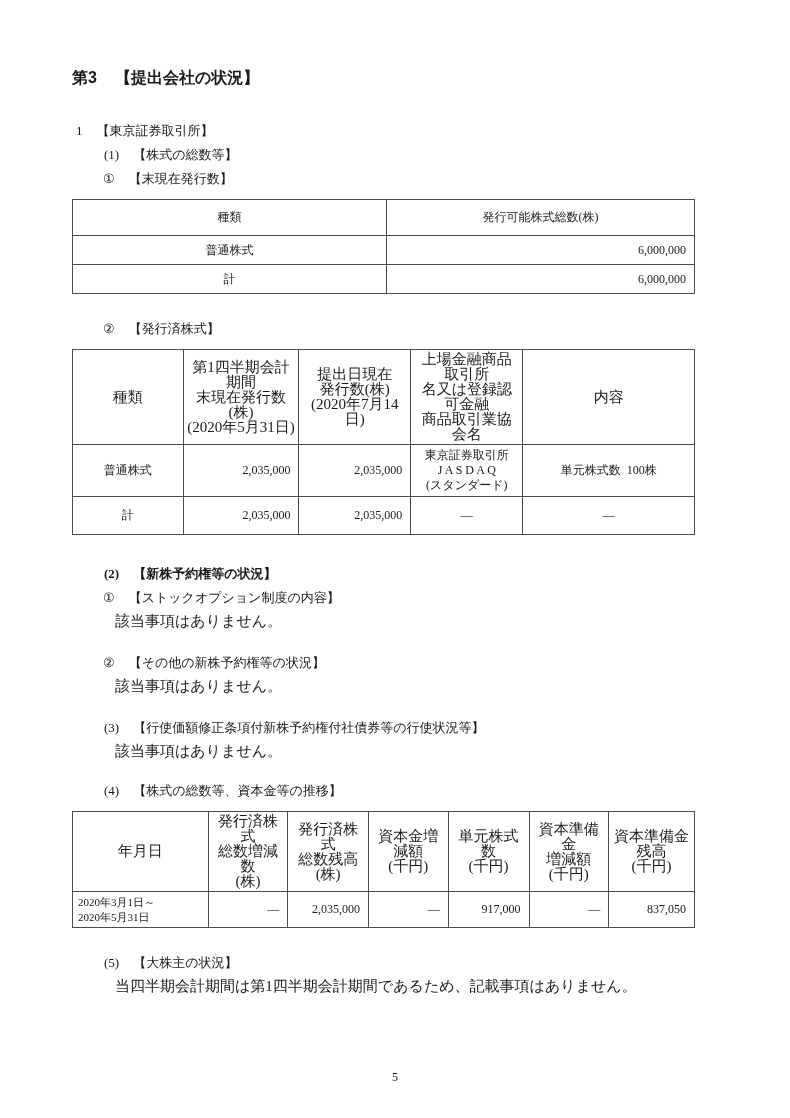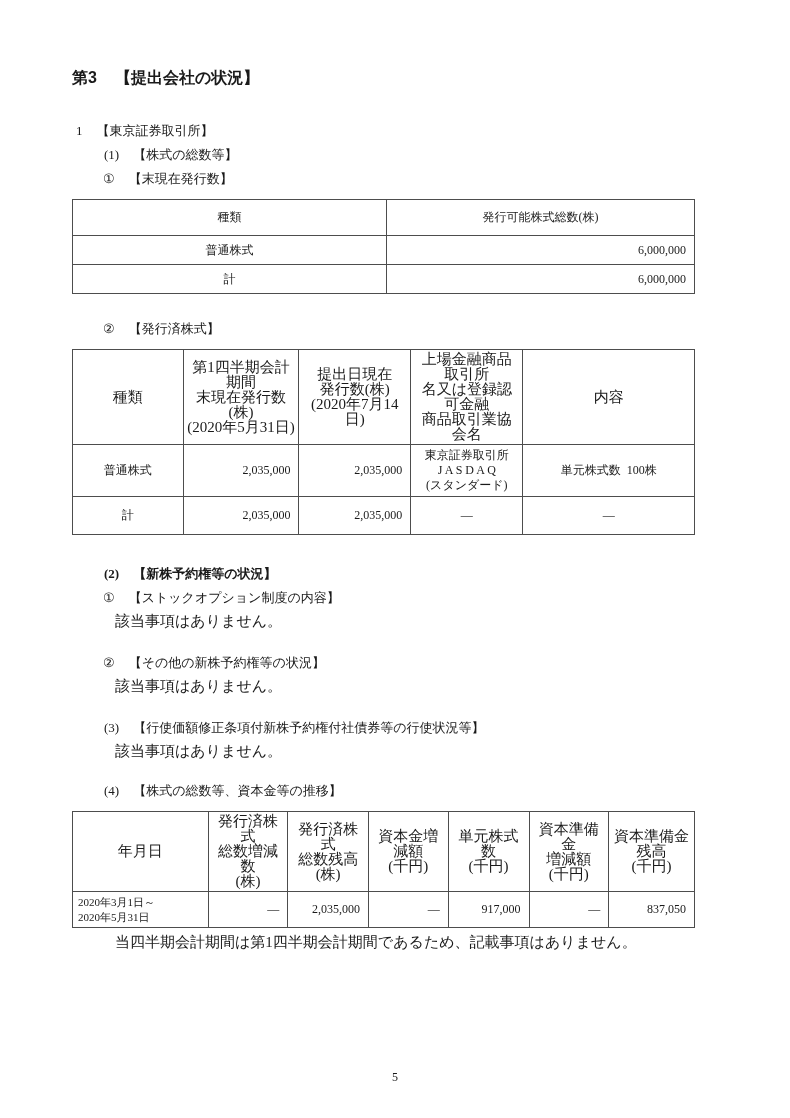--- a/index.html
+++ b/index.html
@@ -227,18 +227,21 @@
           <td class="c-num">―</td>
           <td class="c-num">2,035,000</td>
           <td class="c-num">―</td>
           <td class="c-num">917,000</td>
           <td class="c-num">―</td>
           <td class="c-num">837,050</td>
         </tr>
       </tbody>
     </table>
 
+    <div class="h lvl2 mt26">
+      <span class="hn">(5)</span><span>【大株主の状況】</span>
+    </div>
     <div class="body-text">当四半期会計期間は第1四半期会計期間であるため、記載事項はありません。</div>
 
   </div>
 
   <div class="footer">5</div>
 </div>
 
 </body></html>

